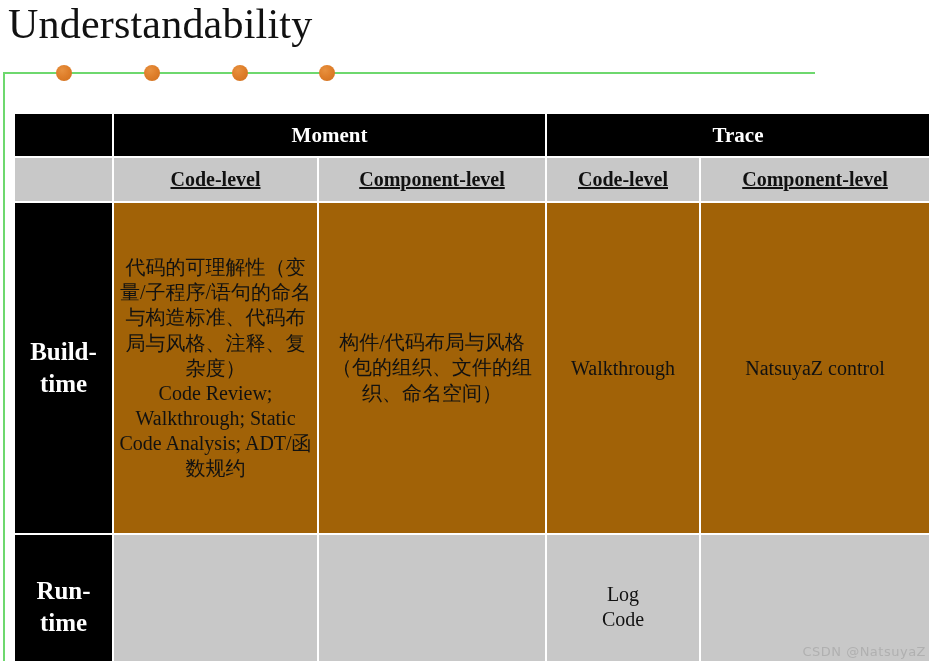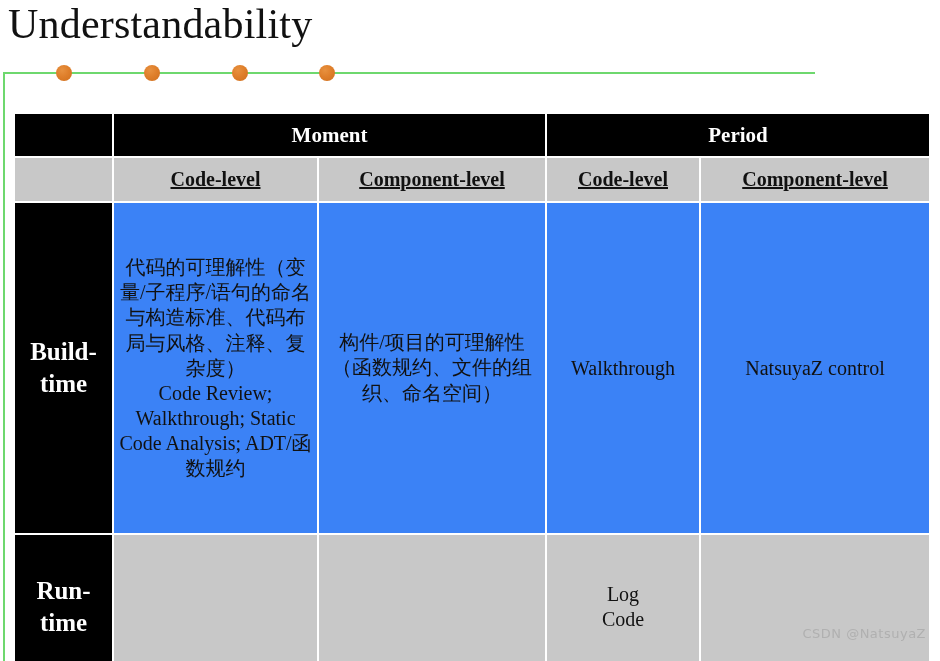--- a/index.html
+++ b/index.html
@@ -104,21 +104,21 @@
     height: 35px;
   }
   .rowlabel {
     background: #000000;
     color: #ffffff;
     font-weight: bold;
     font-size: 25px;
     line-height: 1.28;
   }
   .cell {
-    background: #3b82f6;
+    background: #a16207;
     color: #111111;
     font-size: 20px;
     line-height: 1.25;
   }
   .cell-dark {
     background: #c8c8c8;
     color: #111111;
     font-size: 20px;
     line-height: 1.25;
   }
@@ -130,21 +130,21 @@
   .row-run .cell, .row-run .cell-dark { height: 136px; }
   .row-build .rowlabel { height: 322px; }
   .row-run .rowlabel { height: 136px; }
 
   .cell-block { display: block; }
 
   
   #watermark {
     position: absolute;
     right: 14px;
-    bottom: 20px;
+    bottom: 2px;
     font-family: "DejaVu Sans", "Liberation Sans", sans-serif;
     font-size: 13px;
     color: #b0b0b0;
     letter-spacing: 0.5px;
     white-space: nowrap;
   }
 </style>
 </head>
 <body>
 
@@ -164,41 +164,41 @@
     <col style="width:97px">
     <col style="width:203px">
     <col style="width:226px">
     <col style="width:152px">
     <col style="width:228px">
   </colgroup>
   <tbody>
     <tr>
       <td class="corner-black"></td>
       <td class="hdr-black" colspan="2">Moment</td>
-      <td class="hdr-black" colspan="2">Period</td>
+      <td class="hdr-black" colspan="2">Trace</td>
     </tr>
     <tr>
       <td class="corner-grey"></td>
       <td class="hdr-grey">Code-level</td>
       <td class="hdr-grey">Component-level</td>
       <td class="hdr-grey">Code-level</td>
       <td class="hdr-grey">Component-level</td>
     </tr>
 
     <tr class="row-build">
       <td class="rowlabel">
         <span class="cell-block">Build-</span>
         <span class="cell-block">time</span>
       </td>
       <td class="cell">
         <span class="cell-block cell-cjk">代码的可理解性（变量/子程序/语句的命名与构造标准、代码布局与风格、注释、复杂度）</span>
         <span class="cell-block">Code Review; Walkthrough; Static Code Analysis; ADT/函数规约</span>
       </td>
       <td class="cell">
-        <span class="cell-block cell-cjk">构件/项目的可理解性（函数规约、文件的组织、命名空间）</span>
+        <span class="cell-block cell-cjk">构件/代码布局与风格（包的组织、文件的组织、命名空间）</span>
       </td>
       <td class="cell">
         <span class="cell-block">Walkthrough</span>
       </td>
       <td class="cell">
         <span class="cell-block">NatsuyaZ control</span>
       </td>
     </tr>
 
     <tr class="row-run">

